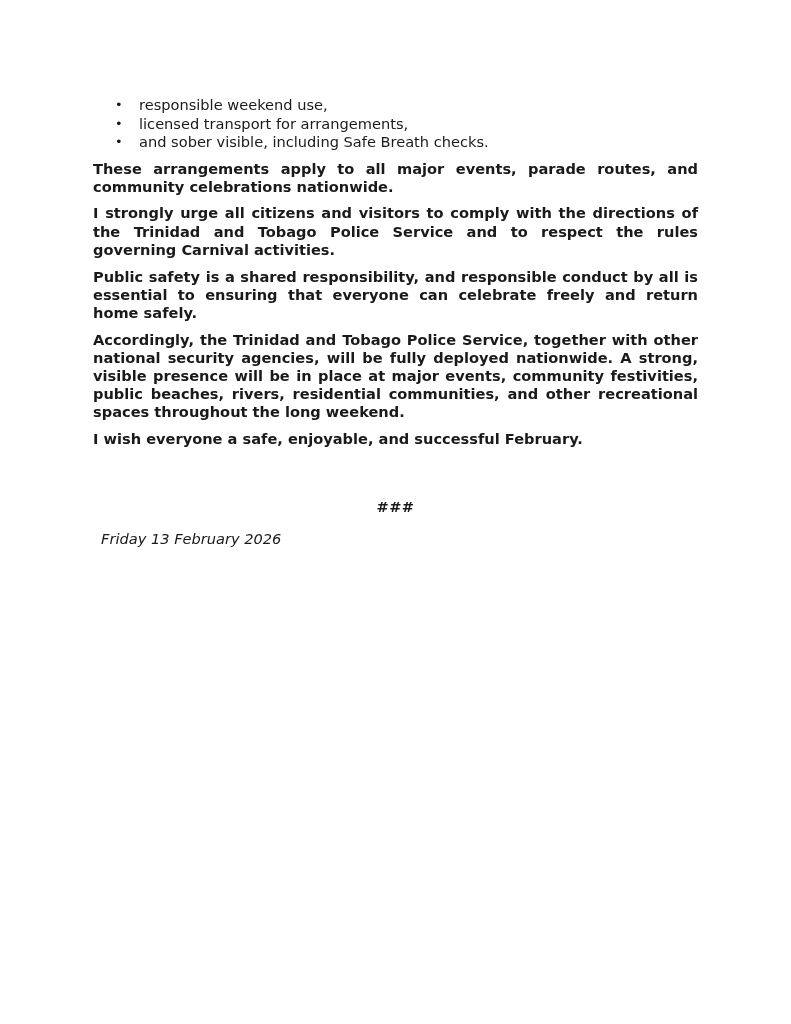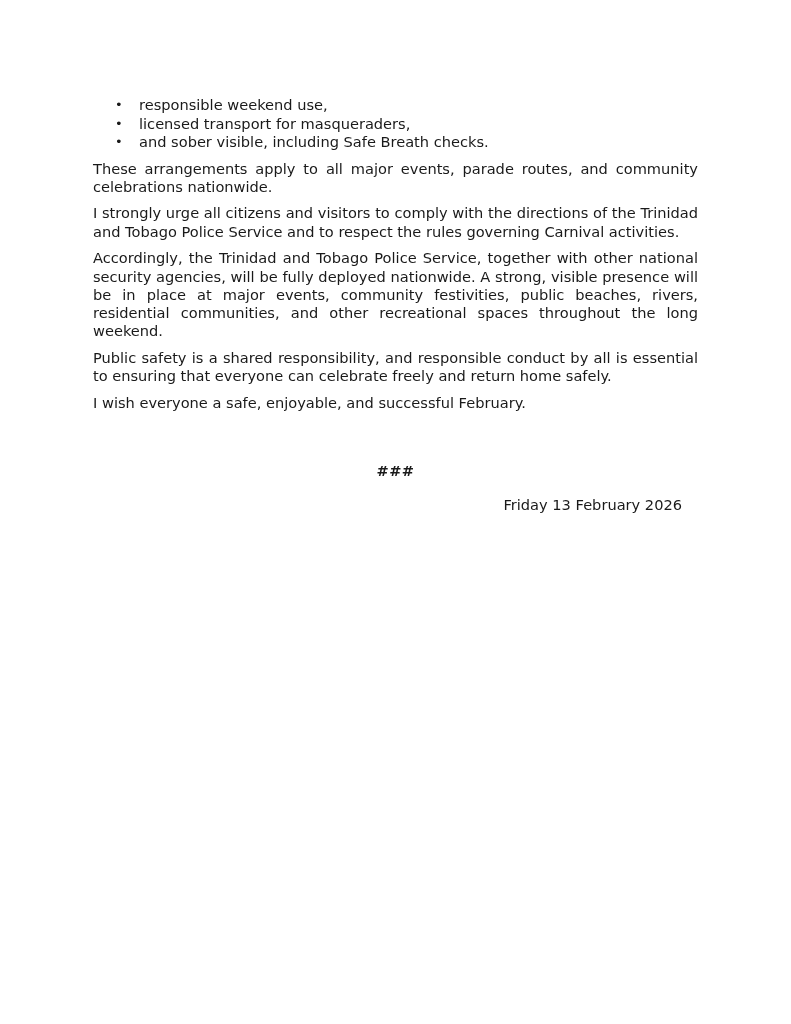--- a/index.html
+++ b/index.html
@@ -37,53 +37,54 @@
     ul.bullets li .bullet {
       position: absolute;
       left: 22px;
       top: 0;
       font-size: 13px;
     }
     p.para {
       margin: 0 0 8.5px 0;
       text-align: justify;
       text-align-last: left;
+      font-weight: bold;
     }
     .separator {
       text-align: center;
       font-weight: bold;
       margin-top: 50px;
       margin-bottom: 13px;
       letter-spacing: 0.5px;
     }
     .dateline {
-      margin: 16px;
-      text-align: right;
+      font-style: italic;
+      margin: 8px;
     }
   </style>
 </head>
 <body>
 
 <div class="page">
   <ul class="bullets">
     <li>
       <span class="bullet">•</span>
       <span>responsible weekend use,</span>
     </li>
     <li>
       <span class="bullet">•</span>
-      <span>licensed transport for masqueraders,</span>
+      <span>licensed transport for arrangements,</span>
     </li>
     <li>
       <span class="bullet">•</span>
       <span>and sober visible, including Safe Breath checks.</span>
     </li>
   </ul>
 
   <p class="para">These arrangements apply to all major events, parade routes, and community celebrations nationwide.</p>
   <p class="para">I strongly urge all citizens and visitors to comply with the directions of the Trinidad and Tobago Police Service and to respect the rules governing Carnival activities.</p>
+  <p class="para">Public safety is a shared responsibility, and responsible conduct by all is essential to ensuring that everyone can celebrate freely and return home safely.</p>
   <p class="para">Accordingly, the Trinidad and Tobago Police Service, together with other national security agencies, will be fully deployed nationwide. A strong, visible presence will be in place at major events, community festivities, public beaches, rivers, residential communities, and other recreational spaces throughout the long weekend.</p>
-  <p class="para">Public safety is a shared responsibility, and responsible conduct by all is essential to ensuring that everyone can celebrate freely and return home safely.</p>
   <p class="para">I wish everyone a safe, enjoyable, and successful February.</p>
 
   <div class="separator">###</div>
   <p class="dateline">Friday 13 February 2026</p>
 </div>
 
 </body></html>

